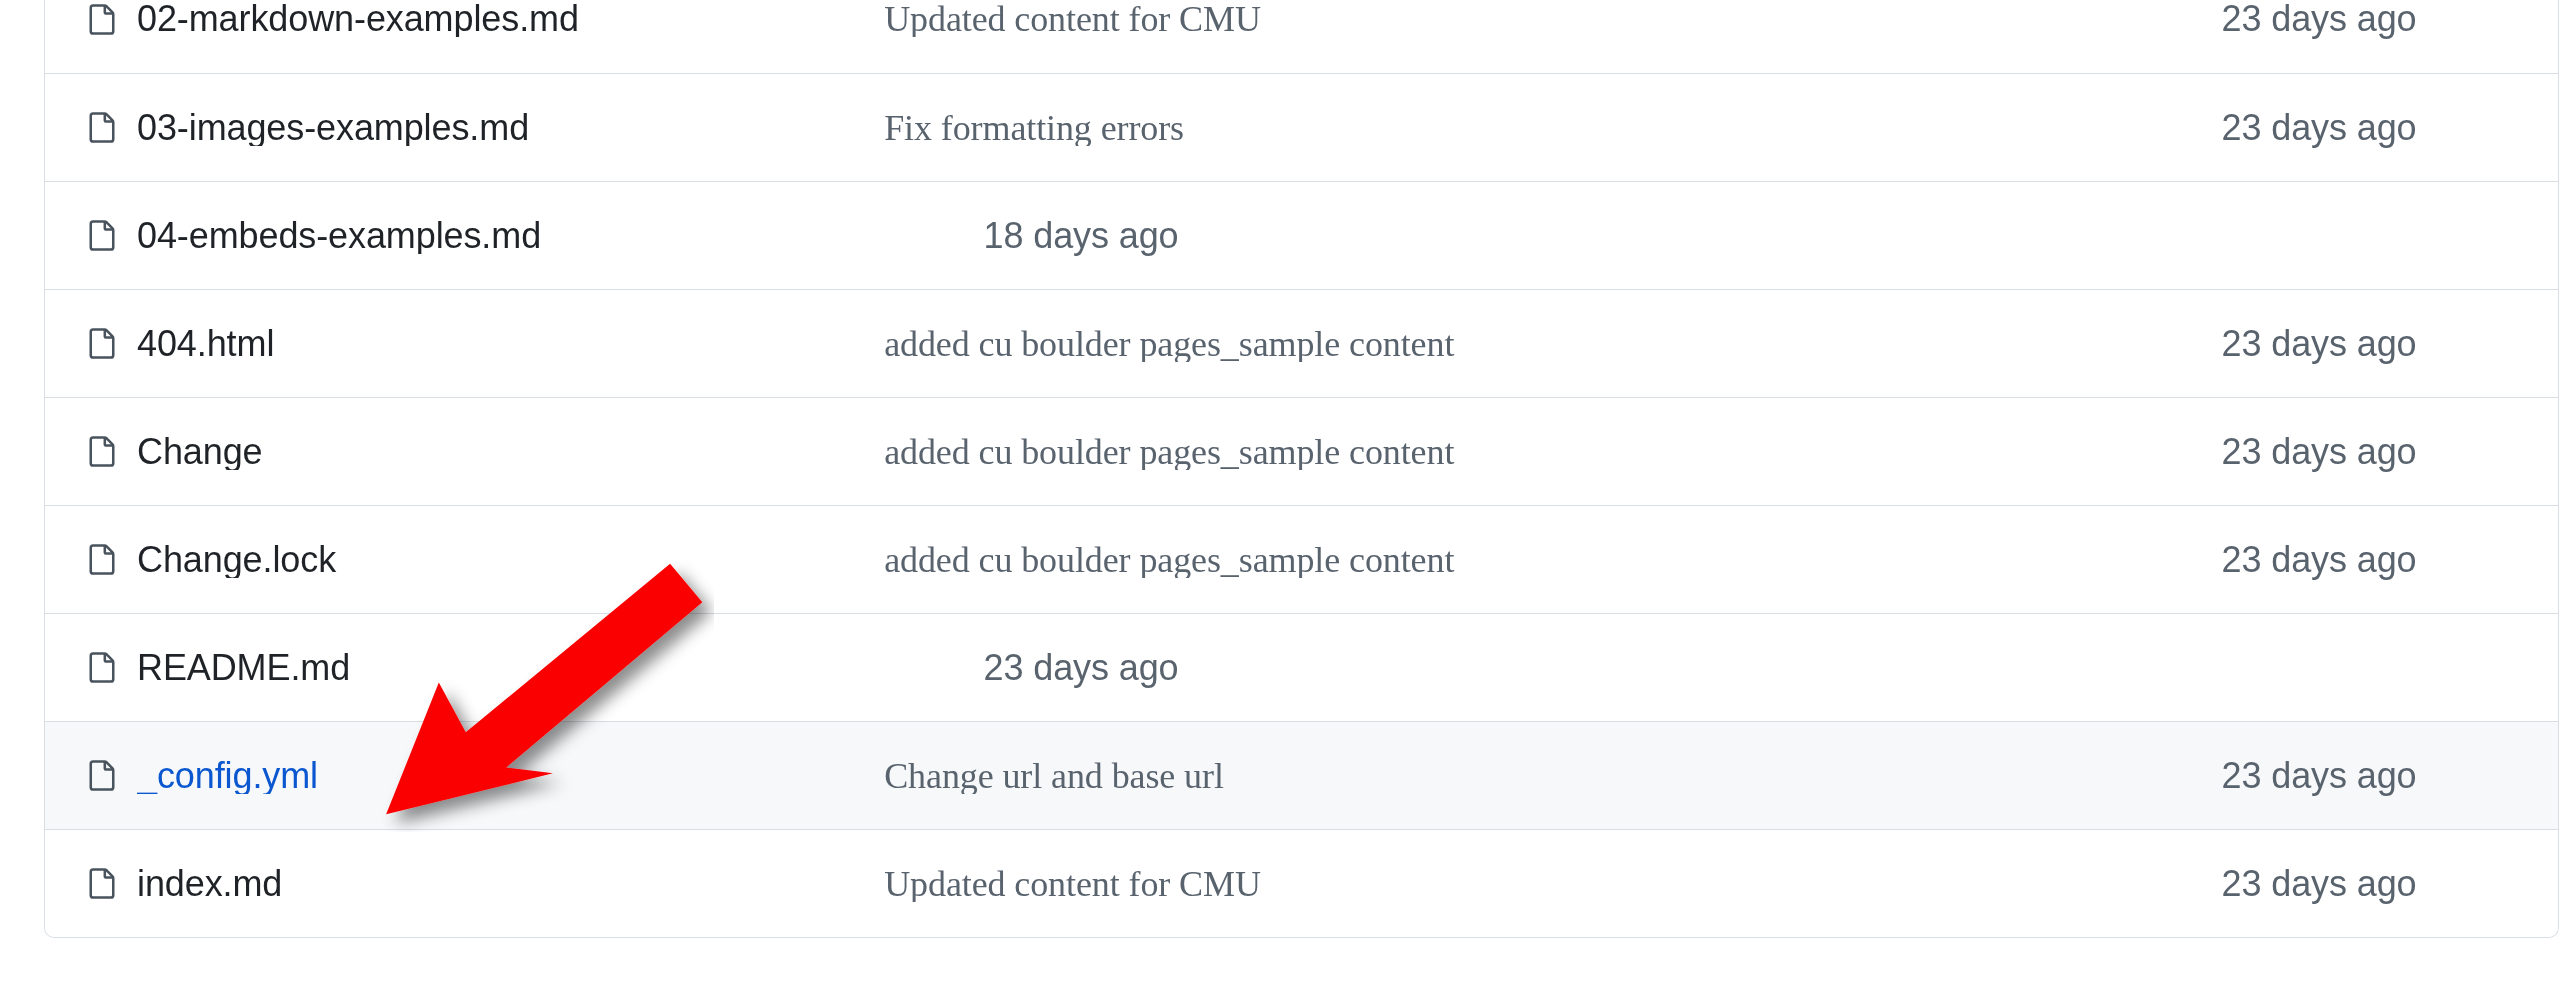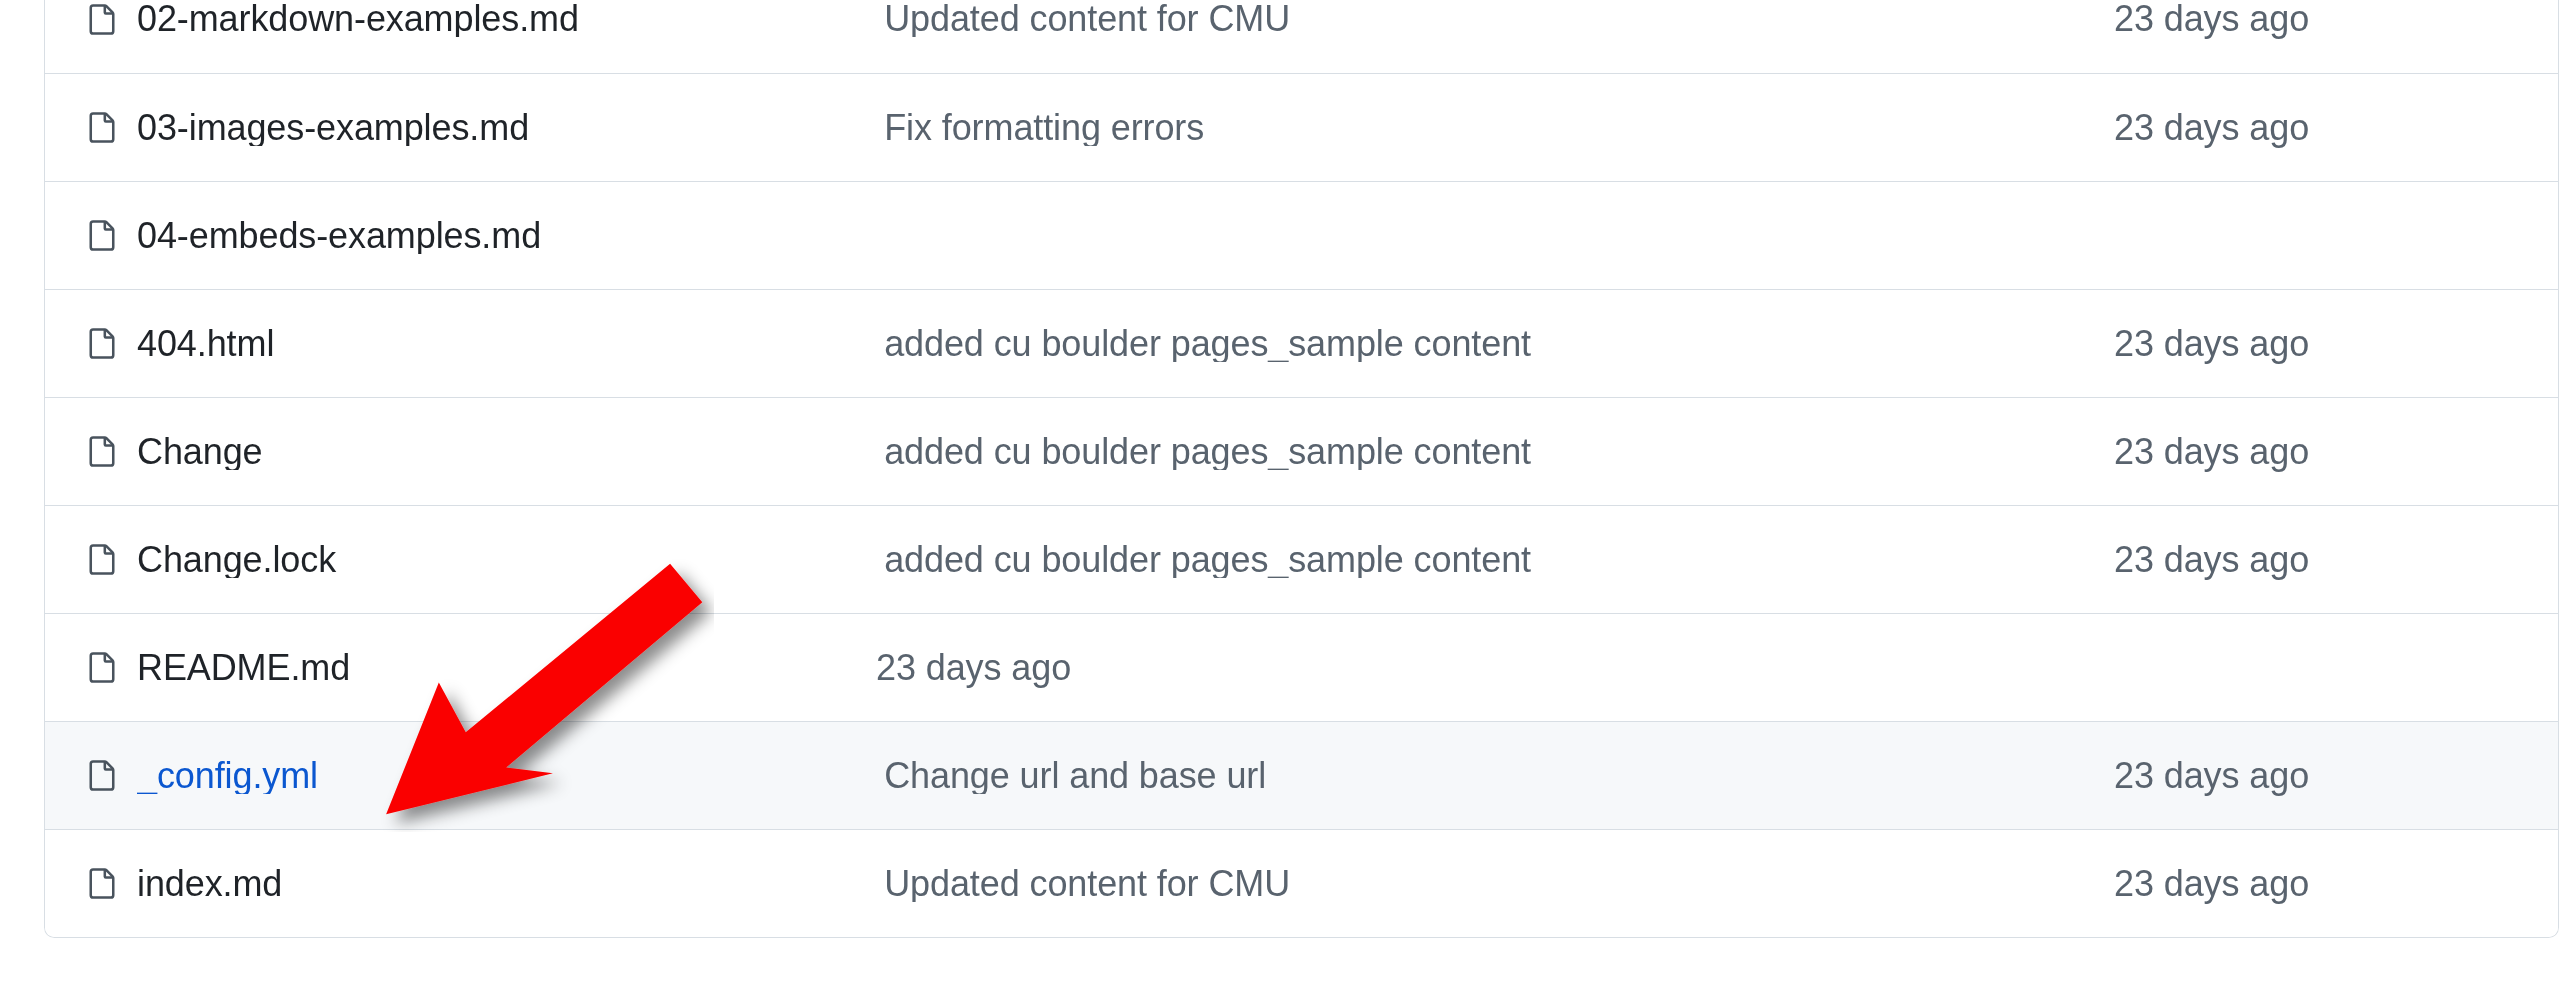--- a/index.html
+++ b/index.html
@@ -72,33 +72,34 @@
     text-decoration-thickness: 4.1px;
     text-underline-offset: 6.4px;
   }
 
   
   .msg-cell {
     flex: 1 1 auto;
     overflow: hidden;
     white-space: nowrap;
     padding-left: 8.2px;
+    font-family: Liberation Serif, serif;
   }
   .commit-msg {
     font-size: 36px;
     line-height: 1;
     color: #59636e;
     letter-spacing: -0.1px;
   }
 
   
   .time-cell {
     flex: 0 0 410px;
     width: 410px;
-    text-align: left;
+    text-align: center;
     white-space: nowrap;
   }
   .commit-time {
     font-size: 36px;
     line-height: 1;
     color: #59636e;
     letter-spacing: -0.1px;
   }
 
   
@@ -140,20 +141,21 @@
         <div class="time-cell"><span class="commit-time">23 days ago</span></div>
       </div>
       <div class="file-row">
         <div class="icon-cell">
           <svg viewBox="0 0 16 16" xmlns="http://www.w3.org/2000/svg" class="file-icon">
             <path d="M2 1.75C2 1.06 2.56.5 3.25.5h6.19c.33 0 .65.13.88.37l3.31 3.31c.24.23.37.55.37.88v9.19c0 .69-.56 1.25-1.25 1.25H3.25C2.56 15.5 2 14.94 2 14.25V1.75Z" fill="none" stroke="#49535d" stroke-width="1.35" stroke-linejoin="round"></path>
             <path d="M9.5.75v3.5c0 .28.22.5.5.5h3.5" fill="none" stroke="#49535d" stroke-width="1.35" stroke-linejoin="round"></path>
           </svg>
         </div>
         <div class="name-cell"><a class="file-name" href="#">04-embeds-examples.md</a></div>
+        <div class="time-cell"><span class="commit-time">18 days ago</span></div>
       </div>
       <div class="file-row">
         <div class="icon-cell">
           <svg viewBox="0 0 16 16" xmlns="http://www.w3.org/2000/svg" class="file-icon">
             <path d="M2 1.75C2 1.06 2.56.5 3.25.5h6.19c.33 0 .65.13.88.37l3.31 3.31c.24.23.37.55.37.88v9.19c0 .69-.56 1.25-1.25 1.25H3.25C2.56 15.5 2 14.94 2 14.25V1.75Z" fill="none" stroke="#49535d" stroke-width="1.35" stroke-linejoin="round"></path>
             <path d="M9.5.75v3.5c0 .28.22.5.5.5h3.5" fill="none" stroke="#49535d" stroke-width="1.35" stroke-linejoin="round"></path>
           </svg>
         </div>
         <div class="name-cell"><a class="file-name" href="#">404.html</a></div>
         <div class="msg-cell"><span class="commit-msg">added cu boulder pages_sample content</span></div>

